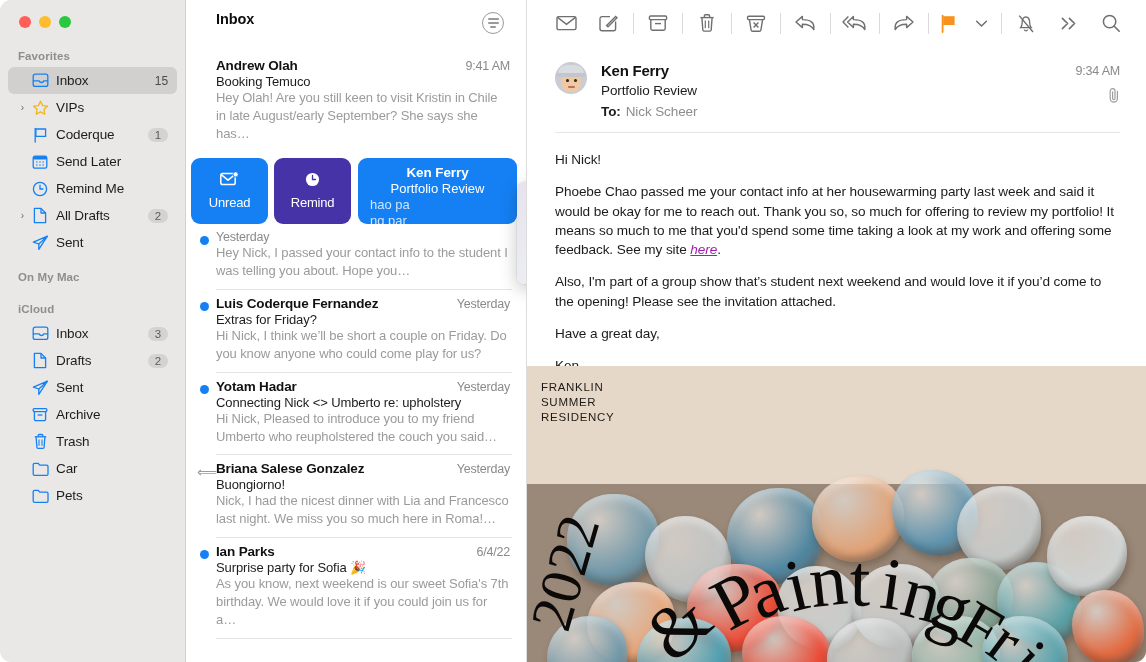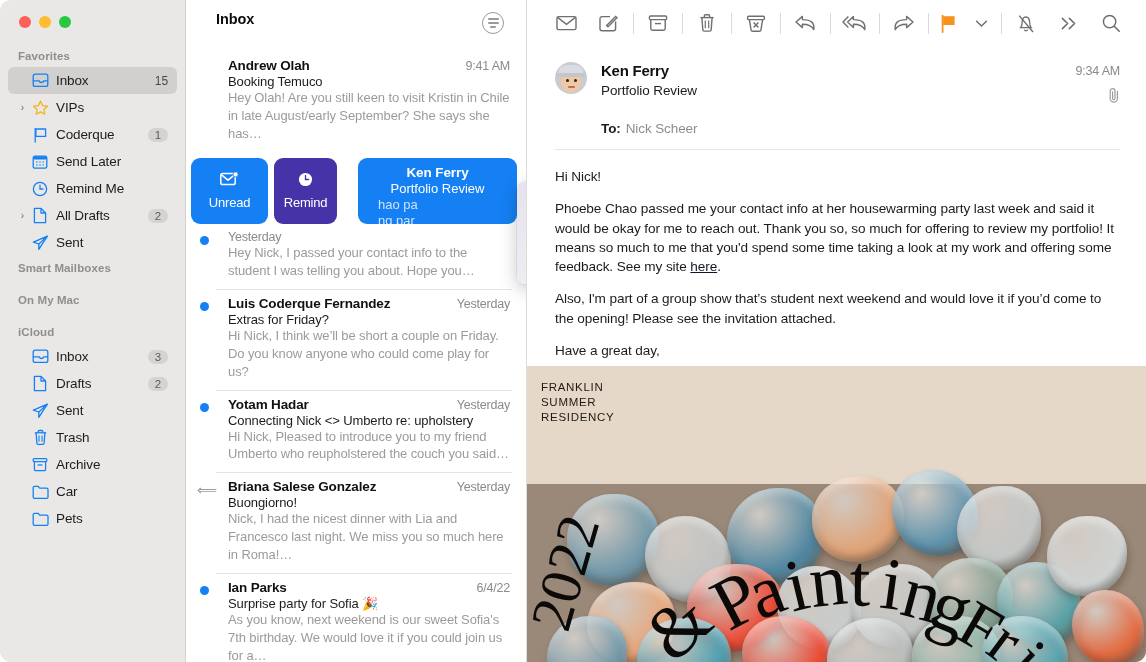--- a/index.html
+++ b/index.html
@@ -70,21 +70,21 @@
   .list-sub { font-size: 12.5px; color: #8a8a8a; margin-top: 2px; letter-spacing: -0.1px; }
   .filter-btn {
     position: absolute; right: 22px; top: 12px; width: 22px; height: 22px;
     border: 1.4px solid #9a9a9a; border-radius: 50%;
     display: flex; flex-direction: column; justify-content: center; align-items: center; gap: 2.5px;
   }
   .filter-btn i { display: block; background: #9a9a9a; height: 1.4px; border-radius: 1px; }
   .fb1 { width: 11px; } .fb2 { width: 11px; } .fb3 { width: 6px; }
 
   .msg {
-    position: relative; padding: 6px 16px 9px 42px;
+    position: relative; padding: 6px 16px 9px 30px;
   }
   .msg-sep { height: 1px; background: #e4e4e4; margin-left: 30px; margin-right: 14px; }
   .msg-dot {
     position: absolute; left: 14px; top: 12px; width: 9px; height: 9px;
     border-radius: 50%; background: #1580f4;
   }
   .msg-replied {
     position: absolute; left: 11px; top: 9px; color: #9a9a9a; font-size: 14px;
   }
   .msg-top { display: flex; align-items: baseline; }
@@ -95,31 +95,31 @@
   .msg-prev { font-size: 13px; color: #9b9b9b; margin-top: 0px; line-height: 1.38; letter-spacing: -0.1px; }
 
   
   .swipe-row { position: relative; height: 72px; padding: 0; }
   .swipe-btn {
     position: absolute; top: 6px; height: 66px; border-radius: 9px;
     display: flex; flex-direction: column; align-items: center; justify-content: center;
     color: #fff; gap: 5px;
   }
   .sw-unread { left: 5px; width: 77px; background: #1580f4; }
-  .sw-remind { left: 88px; width: 63px; background: #4733a8; }
+  .sw-remind { left: 88px; width: 77px; background: #4733a8; }
   .sw-label { font-size: 13px; letter-spacing: -0.2px; }
   .sw-ico { font-size: 16px; line-height: 1; }
   .swipe-open {
     position: absolute; left: 172px; right: 9px; top: 6px; height: 66px;
     background: #1580f4; border-radius: 9px; color: #fff;
     padding: 7px 0 0 0; text-align: center; overflow: hidden;
   }
   .so-from { font-size: 13.5px; font-weight: bold; letter-spacing: -0.1px; }
   .so-subj { font-size: 13px; margin-top: 1px; }
-  .so-prev { font-size: 13px; color: #cfe3fb; margin-top: 1px; text-align: left; padding-left: 20px; }
+  .so-prev { font-size: 13px; color: #cfe3fb; margin-top: 1px; text-align: left; padding-left: 12px; }
 
   
   #ctxmenu {
     position: absolute; left: 331px; top: 182px; width: 163px;
     background: linear-gradient(135deg, #e7e2ee 0%, #eceff2 45%, #eceef0 100%);
     border-radius: 7px; padding: 5px 0;
     box-shadow: 0 5px 18px rgba(0,0,0,0.22), 0 0 0 0.5px rgba(0,0,0,0.10);
     z-index: 40; backdrop-filter: blur(14px);
   }
   .ctx-item {
@@ -152,33 +152,33 @@
   .av-brim { position: absolute; left: 1px; top: 11px; width: 30px; height: 4px;
              background: #c3c7cd; border-radius: 3px; }
   .av-eye  { position: absolute; width: 2.5px; height: 3px; background: #3a2a20; border-radius: 50%; top: 17px; }
   .av-eye.l { left: 11px; } .av-eye.r { left: 19px; }
   .av-mouth{ position: absolute; left: 13px; top: 24px; width: 7px; height: 2px;
              background: #b4715c; border-radius: 2px; }
 
   .mh-texts { flex: 1 1 auto; }
   .mh-from { font-size: 15px; font-weight: bold; color: #111; letter-spacing: -0.25px; }
   .mh-subj { font-size: 13.5px; color: #1c1c1e; margin-top: 4px; letter-spacing: -0.1px; }
-  .mh-to { font-size: 13.5px; margin-top: 23px; letter-spacing: -0.1px; }
+  .mh-to { font-size: 13.5px; margin-top: 6px; letter-spacing: -0.1px; }
   .mh-to b { font-weight: bold; color: #1c1c1e; }
   .mh-to span { color: #8d8d8d; margin-left: 5px; }
   .mh-right { position: absolute; right: 26px; top: 18px; text-align: right; }
   .mh-time { font-size: 12.5px; color: #8a8a8a; letter-spacing: -0.2px; }
   .mh-clip { margin-top: 9px; color: #9d9d9d; font-size: 14px; }
 
   .mh-rule { height: 1px; background: #e6e6e6; margin: 13px 26px 0 28px; }
 
   .body { padding: 17px 30px 0 28px; }
   .body p { font-size: 13.6px; color: #1c1c1e; line-height: 1.42; letter-spacing: -0.1px; }
   .body p + p { margin-top: 13px; }
-  .body a { color: #0f172a; }
+  .body a { color: #a21caf; font-style: italic; }
 
   
   #poster {
     position: absolute; left: 0; right: 0; bottom: 0; top: 366px;
     background: #e6d8c8; overflow: hidden;
   }
   .poster-kicker {
     position: absolute; left: 14px; top: 14px; font-size: 11.5px; color: #1e1a16;
     line-height: 1.32; letter-spacing: 0.7px; font-weight: 500;
   }
@@ -276,21 +276,20 @@
         <div class="sb-row">
           <span class="sb-disc"></span>
           <span class="sb-ico">
             <svg width="17" height="16" viewBox="0 0 17 16">
               <path d="M15.4 1.2 L1.4 7.2 L6.8 9 L15.4 1.2 Z" fill="none" stroke="#1580f4" stroke-width="1.3" stroke-linejoin="round"></path>
               <path d="M6.8 9 L6.8 14.4 L15.4 1.2" fill="none" stroke="#1580f4" stroke-width="1.3" stroke-linejoin="round"></path>
             </svg>
           </span>
           <span class="sb-name">Sent</span>
         </div>
-        <div class="grp-label">Smart Mailboxes</div>
         <div class="spacer-sm"></div>
         <div class="grp-label">On My Mac</div>
         <div class="spacer-sm"></div>
         <div class="grp-label">iCloud</div>
         <div class="sb-row">
           <span class="sb-disc"></span>
           <span class="sb-ico">
             <svg width="17" height="15" viewBox="0 0 17 15">
               <path d="M1.2 7.8 V3.2 a2 2 0 0 1 2 -2 h10.6 a2 2 0 0 1 2 2 V7.8 h-4 a2.4 2.4 0 0 1 -4.6 0 Z" fill="none" stroke="#1580f4" stroke-width="1.3" stroke-linejoin="round"></path>
               <path d="M1.2 7.8 v3.6 a2 2 0 0 0 2 2 h10.6 a2 2 0 0 0 2 -2 V7.8" fill="none" stroke="#1580f4" stroke-width="1.3"></path>
@@ -312,43 +311,43 @@
         </div>
         <div class="sb-row">
           <span class="sb-disc"></span>
           <span class="sb-ico">
             <svg width="17" height="16" viewBox="0 0 17 16">
               <path d="M15.4 1.2 L1.4 7.2 L6.8 9 L15.4 1.2 Z" fill="none" stroke="#1580f4" stroke-width="1.3" stroke-linejoin="round"></path>
               <path d="M6.8 9 L6.8 14.4 L15.4 1.2" fill="none" stroke="#1580f4" stroke-width="1.3" stroke-linejoin="round"></path>
             </svg>
           </span>
           <span class="sb-name">Sent</span>
+        </div>
+        <div class="sb-row">
+          <span class="sb-disc"></span>
+          <span class="sb-ico">
+            <svg width="16" height="15" viewBox="0 0 16 15">
+              <rect x="1.2" y="1.6" width="13.6" height="3" rx="1" fill="none" stroke="#1580f4" stroke-width="1.3"></rect>
+              <path d="M2.4 4.6 v7.6 a1.4 1.4 0 0 0 1.4 1.4 h8.4 a1.4 1.4 0 0 0 1.4 -1.4 V4.6" fill="none" stroke="#1580f4" stroke-width="1.3"></path>
+              <path d="M5.6 8 h4.8" stroke="#1580f4" stroke-width="1.3"></path>
+            </svg>
+          </span>
+          <span class="sb-name">Archive</span>
         </div>
         <div class="sb-row">
           <span class="sb-disc"></span>
           <span class="sb-ico">
             <svg width="15" height="17" viewBox="0 0 15 17">
               <path d="M1.8 3.8 h11.4" stroke="#1580f4" stroke-width="1.3"></path>
               <path d="M5.2 3.8 V2.4 a0.9 0.9 0 0 1 0.9 -0.9 h2.8 a0.9 0.9 0 0 1 0.9 0.9 v1.4" fill="none" stroke="#1580f4" stroke-width="1.3"></path>
               <path d="M3.1 3.8 l0.8 10.4 a1.2 1.2 0 0 0 1.2 1.1 h4.8 a1.2 1.2 0 0 0 1.2 -1.1 l0.8 -10.4" fill="none" stroke="#1580f4" stroke-width="1.3"></path>
               <path d="M6 6.4 v6.4 M9 6.4 v6.4" stroke="#1580f4" stroke-width="1.1"></path>
             </svg>
           </span>
           <span class="sb-name">Trash</span>
-        </div>
-        <div class="sb-row">
-          <span class="sb-disc"></span>
-          <span class="sb-ico">
-            <svg width="16" height="15" viewBox="0 0 16 15">
-              <rect x="1.2" y="1.6" width="13.6" height="3" rx="1" fill="none" stroke="#1580f4" stroke-width="1.3"></rect>
-              <path d="M2.4 4.6 v7.6 a1.4 1.4 0 0 0 1.4 1.4 h8.4 a1.4 1.4 0 0 0 1.4 -1.4 V4.6" fill="none" stroke="#1580f4" stroke-width="1.3"></path>
-              <path d="M5.6 8 h4.8" stroke="#1580f4" stroke-width="1.3"></path>
-            </svg>
-          </span>
-          <span class="sb-name">Archive</span>
         </div>
         <div class="sb-row">
           <span class="sb-disc"></span>
           <span class="sb-ico">
             <svg width="17" height="14" viewBox="0 0 17 14">
               <path d="M1.2 12 V2.6 a1.3 1.3 0 0 1 1.3 -1.3 h3.6 l1.6 1.8 h7 a1.3 1.3 0 0 1 1.3 1.3 V12 a1.3 1.3 0 0 1 -1.3 1.3 H2.5 A1.3 1.3 0 0 1 1.2 12 Z" fill="none" stroke="#1580f4" stroke-width="1.3" stroke-linejoin="round"></path>
             </svg>
           </span>
           <span class="sb-name">Car</span>
         </div>

